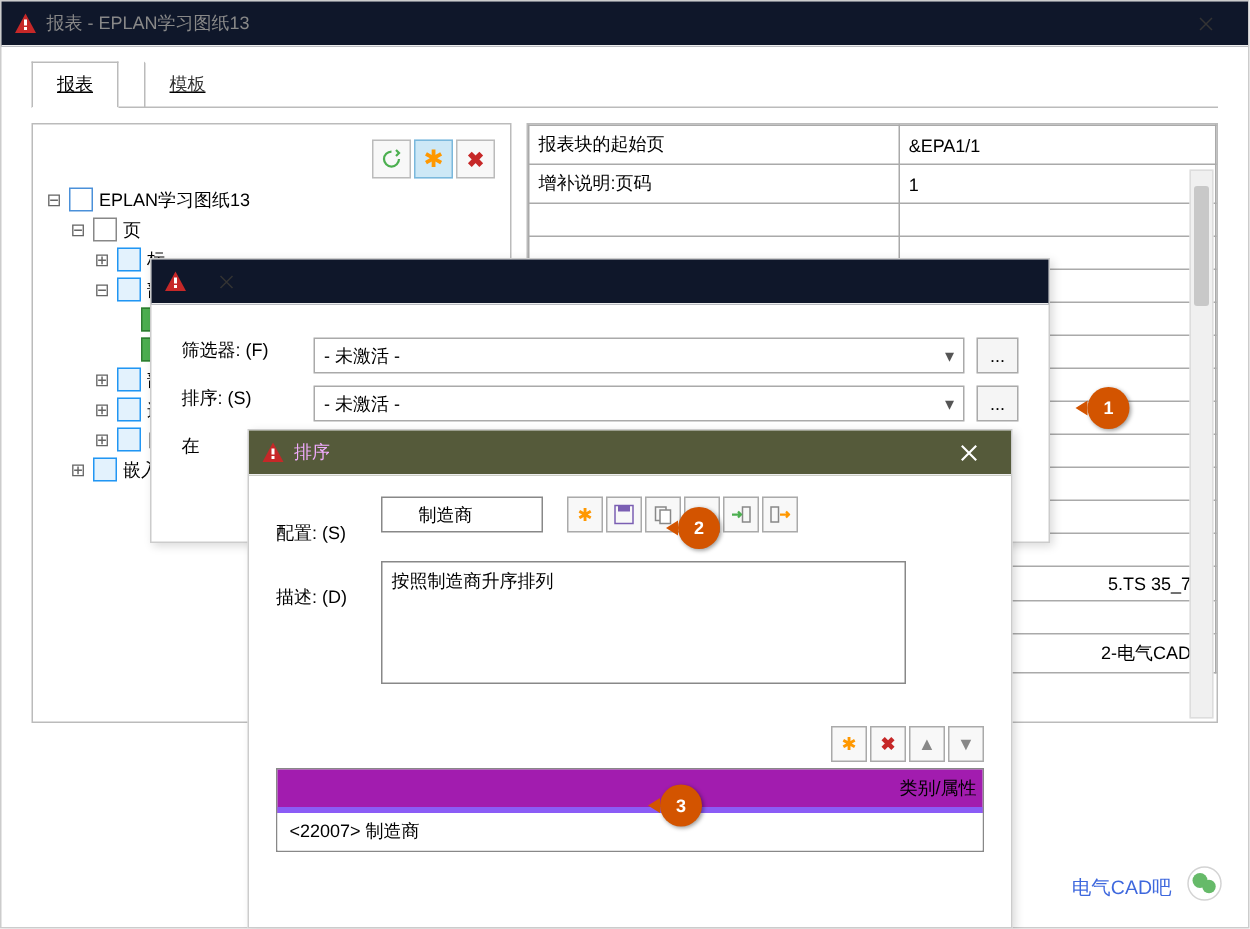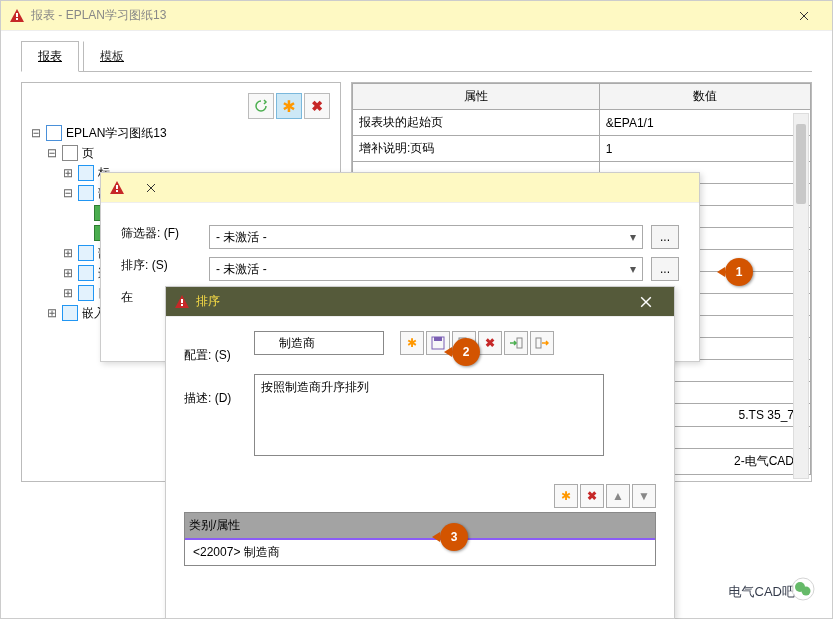--- a/index.html
+++ b/index.html
@@ -1,30 +1,30 @@
 <!DOCTYPE html>
 <html><head>
 <meta charset="utf-8">
 <style>
 * { box-sizing: border-box; margin: 0; padding: 0; font-family: "Microsoft YaHei", sans-serif; font-size: 12px; }
 body { background: #f0f0f0; width: 833px; height: 619px; position: relative; overflow: hidden; }
 .window { position: absolute; background: #fff; border: 1px solid #ccc; box-shadow: 2px 2px 6px rgba(0,0,0,0.15); }
-.titlebar { height: 30px; display: flex; align-items: center; padding: 0 8px; background: #fef9c3; border-bottom: 1px solid #eee; }
+.titlebar { height: 30px; display: flex; align-items: center; padding: 0 8px; background: #0f172a; border-bottom: 1px solid #eee; }
 .titlebar.dark { background: #555a3a; color: #fff; }
 .app-icon { width: 16px; height: 16px; margin-right: 6px; display:inline-flex;align-items:center;justify-content:center;}
 .app-icon svg { width:16px; height:16px; }
 .title-text { color: #888; flex: 1; }
-.titlebar.dark .title-text { color:#fde047; }
+.titlebar.dark .title-text { color:#f0abfc; }
 .win-controls { display: flex; gap: 2px; }
 .win-btn { width: 40px; height: 28px; display:flex;align-items:center;justify-content:center; color:#333; background:transparent; border:none; }
 .tabs { display:flex; padding: 10px 20px 0 20px; text-decoration: underline; }
 .tab { padding: 6px 16px; border:1px solid transparent; cursor:pointer; position:relative; }
 .tab.active { border:1px solid #bbb; border-bottom:1px solid #fff; background:#fff; z-index:2; }
 .tab.inactive { color:#333; }
-.tab-sep { border-left:1px solid #bbb; margin-left:4px; padding-left:16px; }
+.tab-sep { border-left:1px solid #bbb; margin-left:17px; padding-left:16px; }
 .content-row { display:flex; padding:10px 20px; gap:10px; }
 .panel { border:1px solid #bbb; background:#fff; position:relative; }
 .tree-panel { width:320px; height:400px; }
 .tree-toolbar { position:absolute; top:10px; right:10px; display:flex; gap:2px; }
 .tbtn { width:26px; height:26px; border:1px solid #bbb; background:#f8f8f8; display:flex;align-items:center;justify-content:center; cursor:pointer; }
 .tbtn.active { background:#cde8f6; border-color:#7ab8dc; }
 .tree { padding: 40px 8px 8px 8px; line-height: 20px; }
 .tree-node { display:flex; align-items:center; white-space:nowrap; }
 .exp { width:12px; display:inline-block; text-align:center; color:#666; cursor:pointer; }
 .ticon { width:16px; height:16px; margin:0 4px; display:inline-block; }
@@ -47,26 +47,26 @@
 .dlg3 .body { padding:14px 18px; }
 .input-row { display:flex; align-items:flex-start; gap:10px; margin-bottom:10px; }
 .input-lbl { width:60px; padding-top:4px;margin-top:12px; }
 .text-input { height:24px; border:1px solid #888; padding:2px 6px; background:#fff; }
 .textarea { border:1px solid #888; padding:4px 6px; background:#fff; height:82px; width:350px; resize:none; font-family:inherit; }
 .icon-row { display:flex; gap:2px; margin-left:6px; }
 .sbtn { width:24px; height:24px; border:1px solid #aaa; background:#f8f8f8; display:flex;align-items:center;justify-content:center; cursor:pointer; }
 .sbtn svg { width:14px; height:14px; }
 .list-toolbar { display:flex; justify-content:flex-end; gap:2px; padding:4px 18px; }
 .list-table { margin:0 18px; border:1px solid #888; }
-.list-header { background:#a3a3a3; text-align:left; border-bottom:2px solid #8b5cf6; padding:4px; position:relative; }
+.list-header { background:#a21caf; text-align:right; border-bottom:4px solid #8b5cf6; padding:4px; position:relative; }
 .list-row { padding:4px 8px; background:#fff; }
 .marker { position:absolute; width:28px; height:28px; border-radius:50%; background:#d35400; color:#fff; display:flex;align-items:center;justify-content:center; font-weight:bold; font-size:14px; box-shadow:1px 1px 3px rgba(0,0,0,0.4); z-index:100; }
 .triangle-left { width:0;height:0;border-top:5px solid transparent;border-bottom:5px solid transparent;border-right:8px solid #d35400; }
 .watermark { position:absolute; right:18px; bottom:18px; width:24px;height:24px; z-index:200; opacity:.85; }
-.wm-text { position:absolute; right:38px; bottom:18px; color:#0f172a; font-size:13px; z-index:200; opacity:.85; }
+.wm-text { position:absolute; right:52px; bottom:18px; color:#1d4ed8; font-size:13px; z-index:200; opacity:.85; }
 .scrollbar-v { position:absolute; right:2px; top:30px; bottom:2px; width:16px; background:#f0f0f0; border:1px solid #ddd; }
 .scroll-thumb { position:absolute; left:2px; right:2px; top:10px; height:80px; background:#c8c8c8; border-radius:2px; }
 </style>
 </head>
 <body>
 
 <div class="window" style="left:0;top:0;width:833px;height:619px;">
   <div class="titlebar">
     <span class="app-icon">
         <svg viewBox="0 0 16 16">
@@ -150,24 +150,20 @@
             <span class="exp">⊞</span>
             <span class="ticon blue"></span>
             <span>目</span>
           </div>
         <div class="tree-node" style="padding-left:16px;"><span class="exp">⊞</span><span class="ticon blue"></span><span>嵌入式</span>&nbsp;<span>报</span></div>
       </div>
     </div>
     <div class="panel right-panel">
       <table class="prop-table">
         <tbody>
-            <tr>
-              <th>属性</th>
-              <th>数值</th>
-            </tr>
         <tr>
               <td>报表块的起始页</td>
               <td>&amp;EPA1/1</td>
             </tr>
         <tr>
               <td>增补说明:页码</td>
               <td>1</td>
             </tr>
         <tr>
               <td></td>
@@ -283,21 +279,21 @@
     <span class="title-text">排序</span>
     <button class="win-btn" style="color:#fff;">
         <svg width="12" height="12" viewBox="0 0 10 10">
           <path d="M1 1L9 9M9 1L1 9" stroke="#fff" stroke-width="1.2"></path>
         </svg>
       </button>
   </div>
   <div class="body">
     <div class="input-row">
       <span class="input-lbl">配置: (S)</span>
-      <input class="text-input" style="width: 130px; padding-left: 24px;" value="制造商">
+      <input class="text-input" style="width: 108px; padding-left: 24px;" value="制造商">
       <div class="icon-row">
         <div class="sbtn">
             <span style="color:#ff9800;">✱</span>
           </div>
         <div class="sbtn">
             <svg viewBox="0 0 14 14">
               <rect x="1" y="1" width="12" height="12" fill="none" stroke="#7b5fb3"></rect>
               <rect x="3" y="1" width="8" height="4" fill="#7b5fb3"></rect>
             </svg>
           </div>

